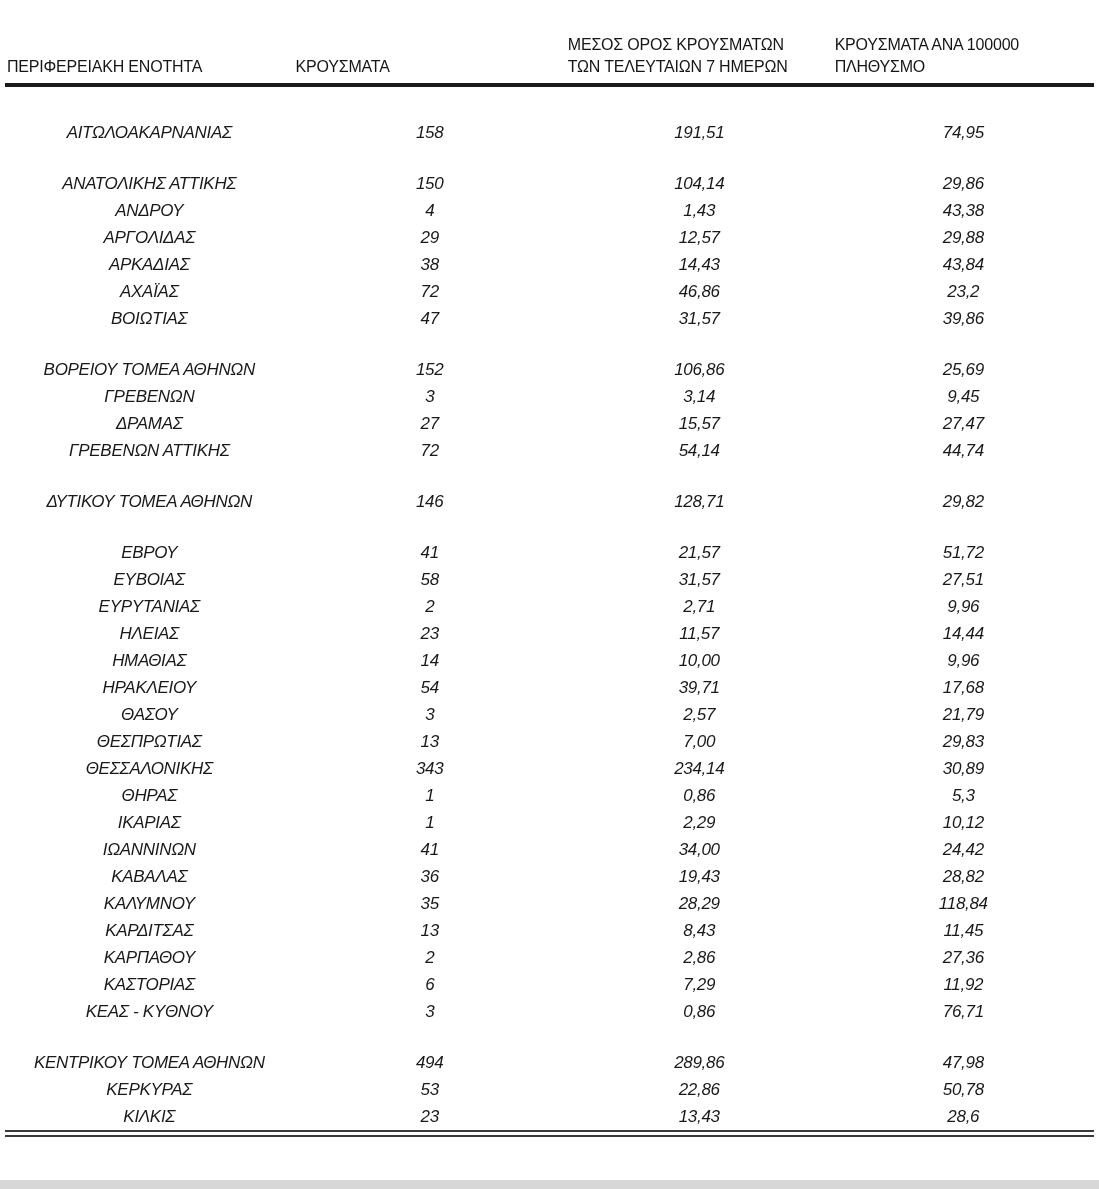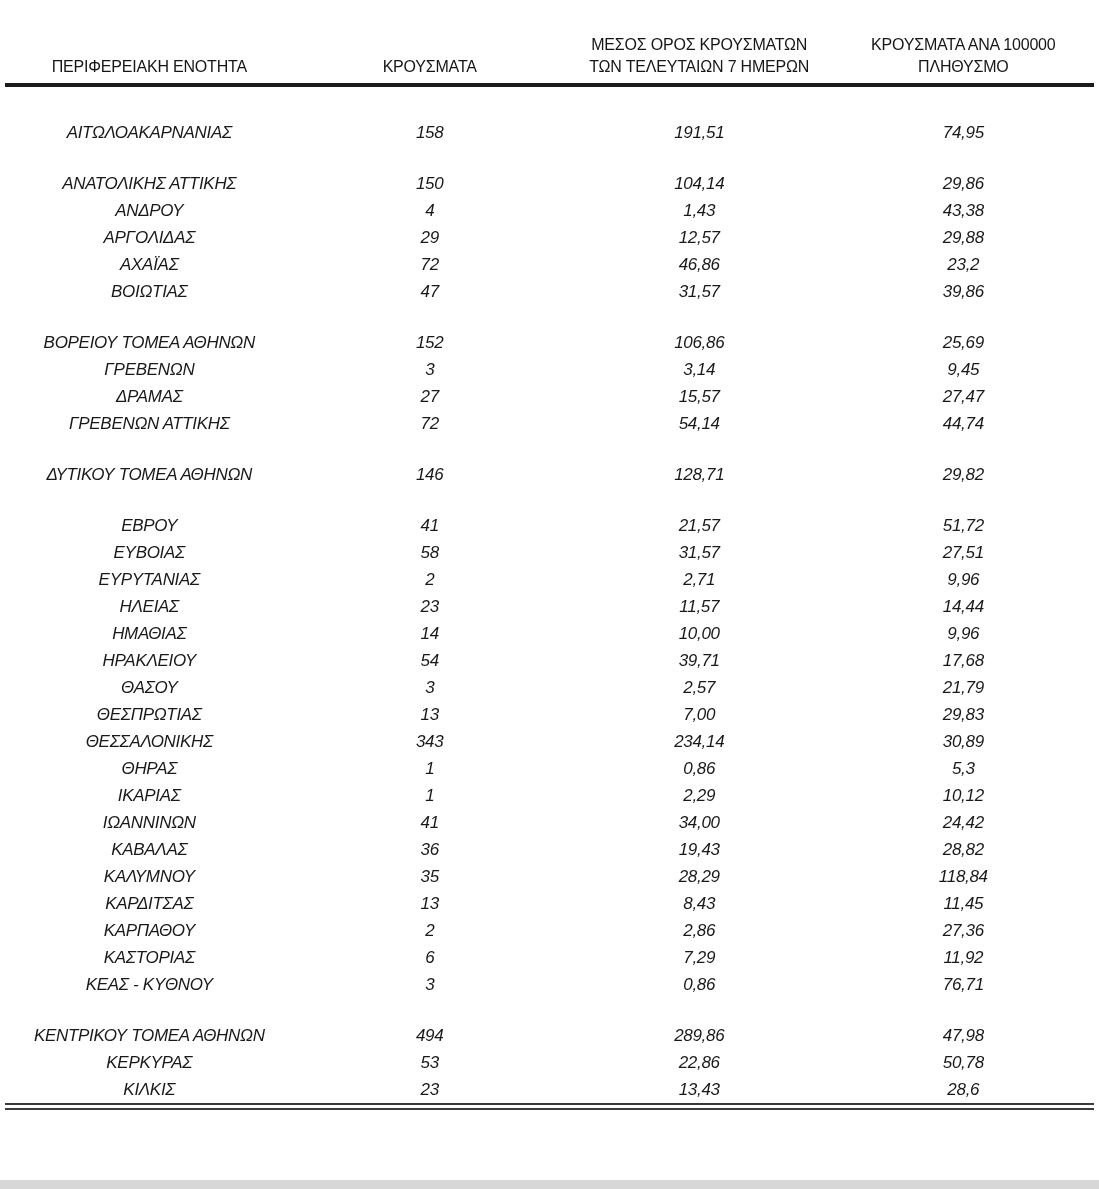--- a/index.html
+++ b/index.html
@@ -29,21 +29,21 @@
   col.c1 { width: 26.5%; }
   col.c2 { width: 25%; }
   col.c3 { width: 24.5%; }
   col.c4 { width: 24%; }
 
   thead th {
     font-size: 16px;
     font-weight: normal;
     letter-spacing: -0.2px;
     line-height: 22px;
-    text-align: center;
+    text-align: left;
     vertical-align: bottom;
     padding: 34px 2px 5px 2px;
     color: #161616;
   }
   thead tr {
     border-bottom: 4px solid #1b1b1b;
     box-shadow: 0 6px 0 -4px rgba(90,90,90,0.55);
   }
 
   tbody td {
@@ -117,20 +117,26 @@
           <td>1,43</td>
           <td>43,38</td>
         </tr>
         <tr>
           <td>ΑΡΓΟΛΙΔΑΣ</td>
           <td>29</td>
           <td>12,57</td>
           <td>29,88</td>
         </tr>
         <tr>
+          <td>ΑΡΚΑΔΙΑΣ</td>
+          <td>38</td>
+          <td>14,43</td>
+          <td>43,84</td>
+        </tr>
+        <tr>
           <td>ΑΧΑΪΑΣ</td>
           <td>72</td>
           <td>46,86</td>
           <td>23,2</td>
         </tr>
         <tr>
           <td>ΒΟΙΩΤΙΑΣ</td>
           <td>47</td>
           <td>31,57</td>
           <td>39,86</td>

